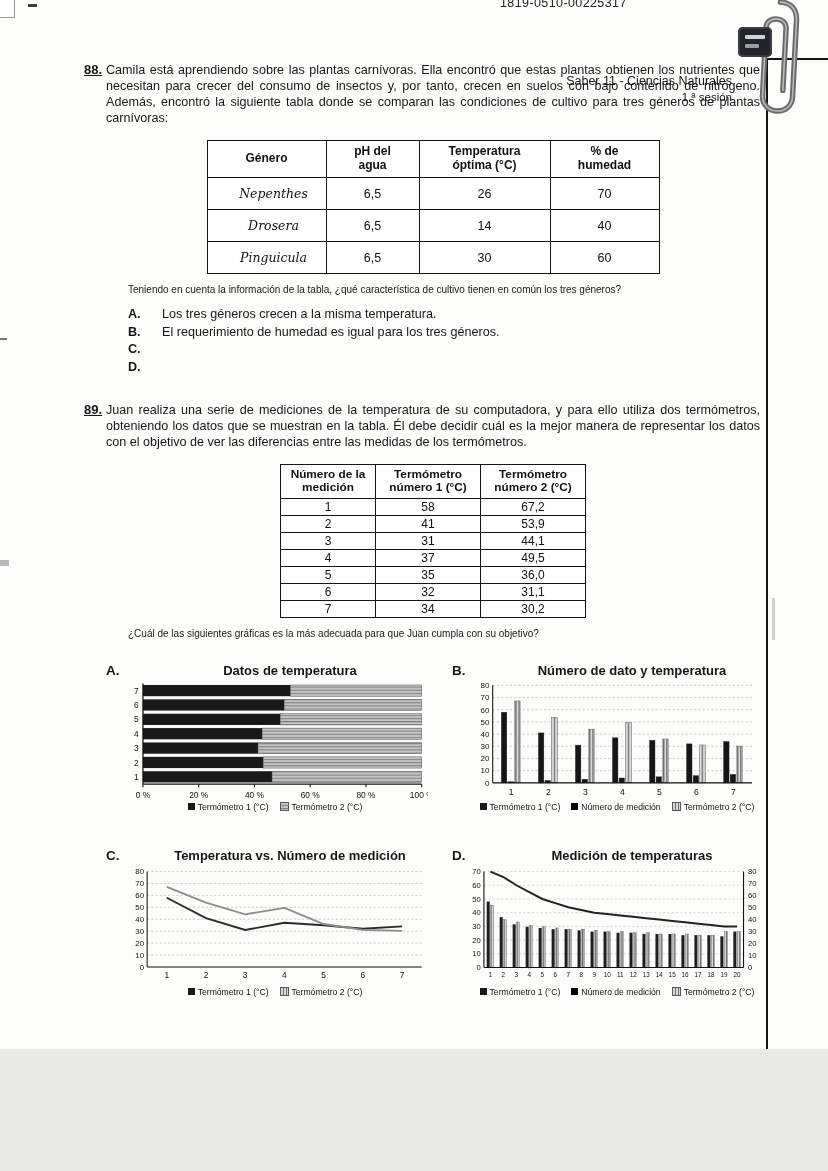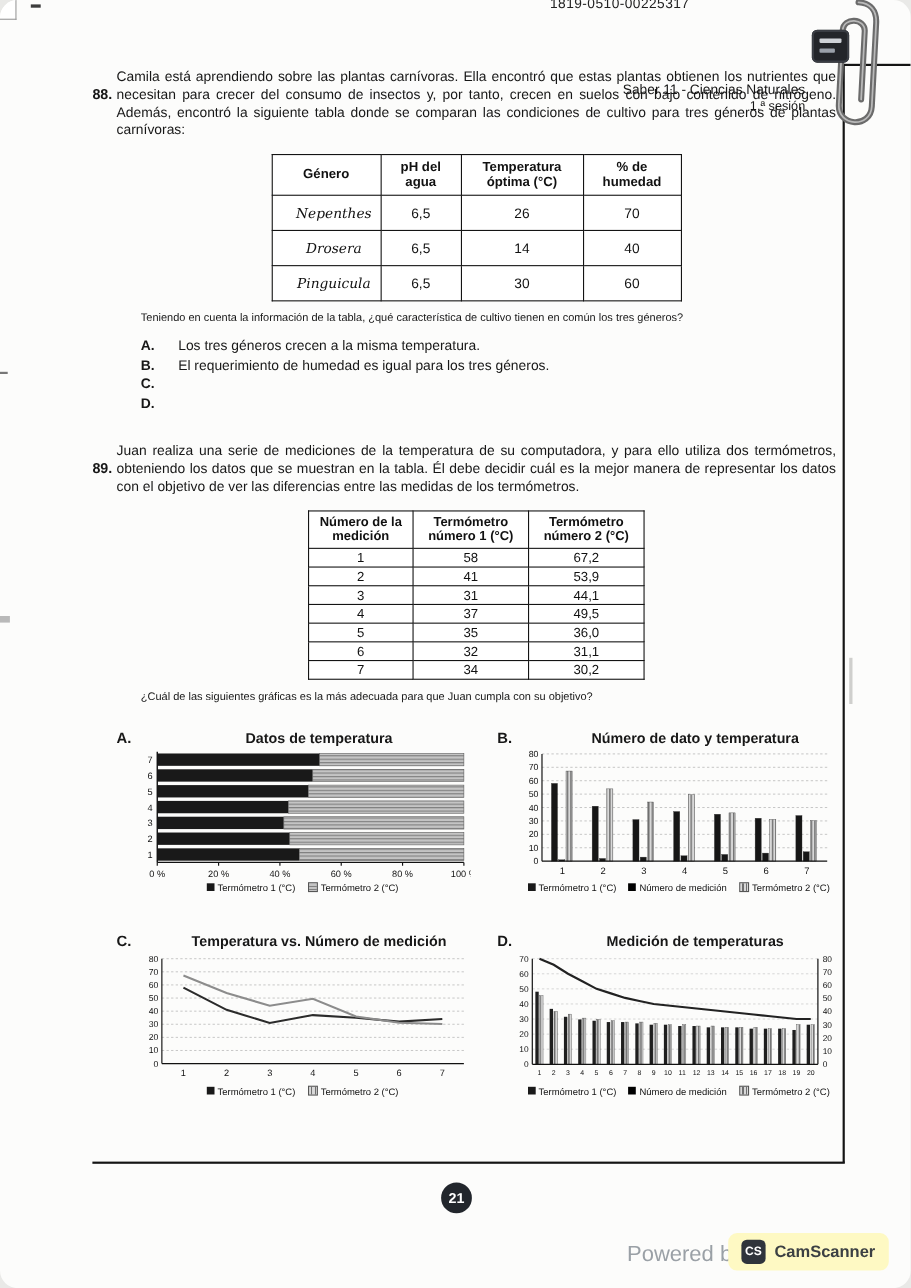--- a/index.html
+++ b/index.html
@@ -1,17 +1,17 @@
 <!DOCTYPE html>
 <html><head>
 <meta charset="utf-8">
 <style>
   html,body{margin:0;padding:0;background:#e9e9e7;}
-  .page{position:relative;width:828px;height:1171px;margin:0 auto;background:#fcfcfb;
-        font-family:"Liberation Sans",sans-serif;color:#171717;overflow:hidden;border-radius:16px;}
+  .page{position:relative;width:828px;height:1049px;margin:0 auto;background:#fcfcfb;
+        font-family:"Liberation Sans",sans-serif;color:#171717;overflow:hidden;}
   
   .vline{position:absolute;top:58px;left:766px;width:2px;height:999px;background:#141414;}
   .topline{position:absolute;top:58px;left:766px;width:62px;height:2px;background:#141414;}
   .bottomline{position:absolute;top:1056px;left:84px;width:684px;height:2px;background:#141414;}
   .corner-artifact{position:absolute;top:0;left:0;width:14px;height:17px;background:#fff;
         border-right:1px solid #9a9a9a;border-bottom:1px solid #9a9a9a;}
   .mark1{position:absolute;top:4px;left:28px;width:9px;height:3px;background:#3c3c3c;}
   .mark2{position:absolute;top:338px;left:0;width:7px;height:2px;background:#777;}
   .mark3{position:absolute;top:560px;left:0;width:9px;height:6px;background:#b9b9b9;}
   .mark4{position:absolute;top:598px;left:772px;width:3px;height:42px;background:#cfcfcd;}
@@ -22,25 +22,25 @@
   .hdr-right{position:absolute;top:26px;right:96px;text-align:right;line-height:1.25;margin-top:48px;}
   .exam{font-size:12.5px;}
   .session{font-size:11.5px;}
   .logo{position:absolute;top:27px;right:56px;width:34px;height:30px;background:#23252a;border-radius:5px;
         box-shadow:inset 0 0 0 2px #3a3d44;}
   .logo:after{content:"";position:absolute;left:7px;top:8px;width:20px;height:4px;background:#cfd2d8;border-radius:1px;}
   .logo:before{content:"";position:absolute;left:7px;top:17px;width:14px;height:4px;background:#9aa0aa;border-radius:1px;}
   
   .wrap{position:absolute;top:62px;left:84px;width:676px;}
   .qblock{position:relative;padding-left:22px;}
-  .qnum{position:absolute;left:0;top:16px;font-weight:bold;font-size:13px;}
+  .qnum{position:absolute;left:0;top:0;font-weight:bold;font-size:13px;text-decoration:underline;}
   .qtext{margin:0;font-size:12.6px;line-height:1.28;text-align:justify;}
   .dtable{border-collapse:collapse;margin:14px auto 10px auto;background:#fff;}
   .dtable th,.dtable td{border:1.4px solid #141414;text-align:center;vertical-align:middle;color:#111;}
-  .t88 th{font-size:12px;font-weight:bold;padding:4px 13px;line-height:1.15;}
+  .t88 th{font-size:12px;font-weight:bold;padding:4px 23px;line-height:1.15;}
   .t88 td{font-size:12.5px;padding:8px 6px;}
   .t88 .c0{width:72px;} .t88 .c1{width:46px;} .t88 .c2{width:84px;} .t88 .c3{width:62px;}
   .t88 td.genus{font-family:"DejaVu Serif",serif;font-style:italic;padding-left:20px;}
   .t89 th{font-size:11.8px;font-weight:bold;padding:3px 6px;line-height:1.15;}
   .t89 td{font-size:12px;padding:1px 6px;}
   .t89 .c0{width:82px;} .t89 .c1{width:92px;} .t89 .c2{width:92px;}
   .qline{margin:10px 0 0 22px;font-size:10px;}
   .options{margin:12px 0 0 22px;}
   .option{display:flex;margin-bottom:3.5px;font-size:12.6px;}
   .opt-l{font-weight:bold;width:34px;flex:none;}

